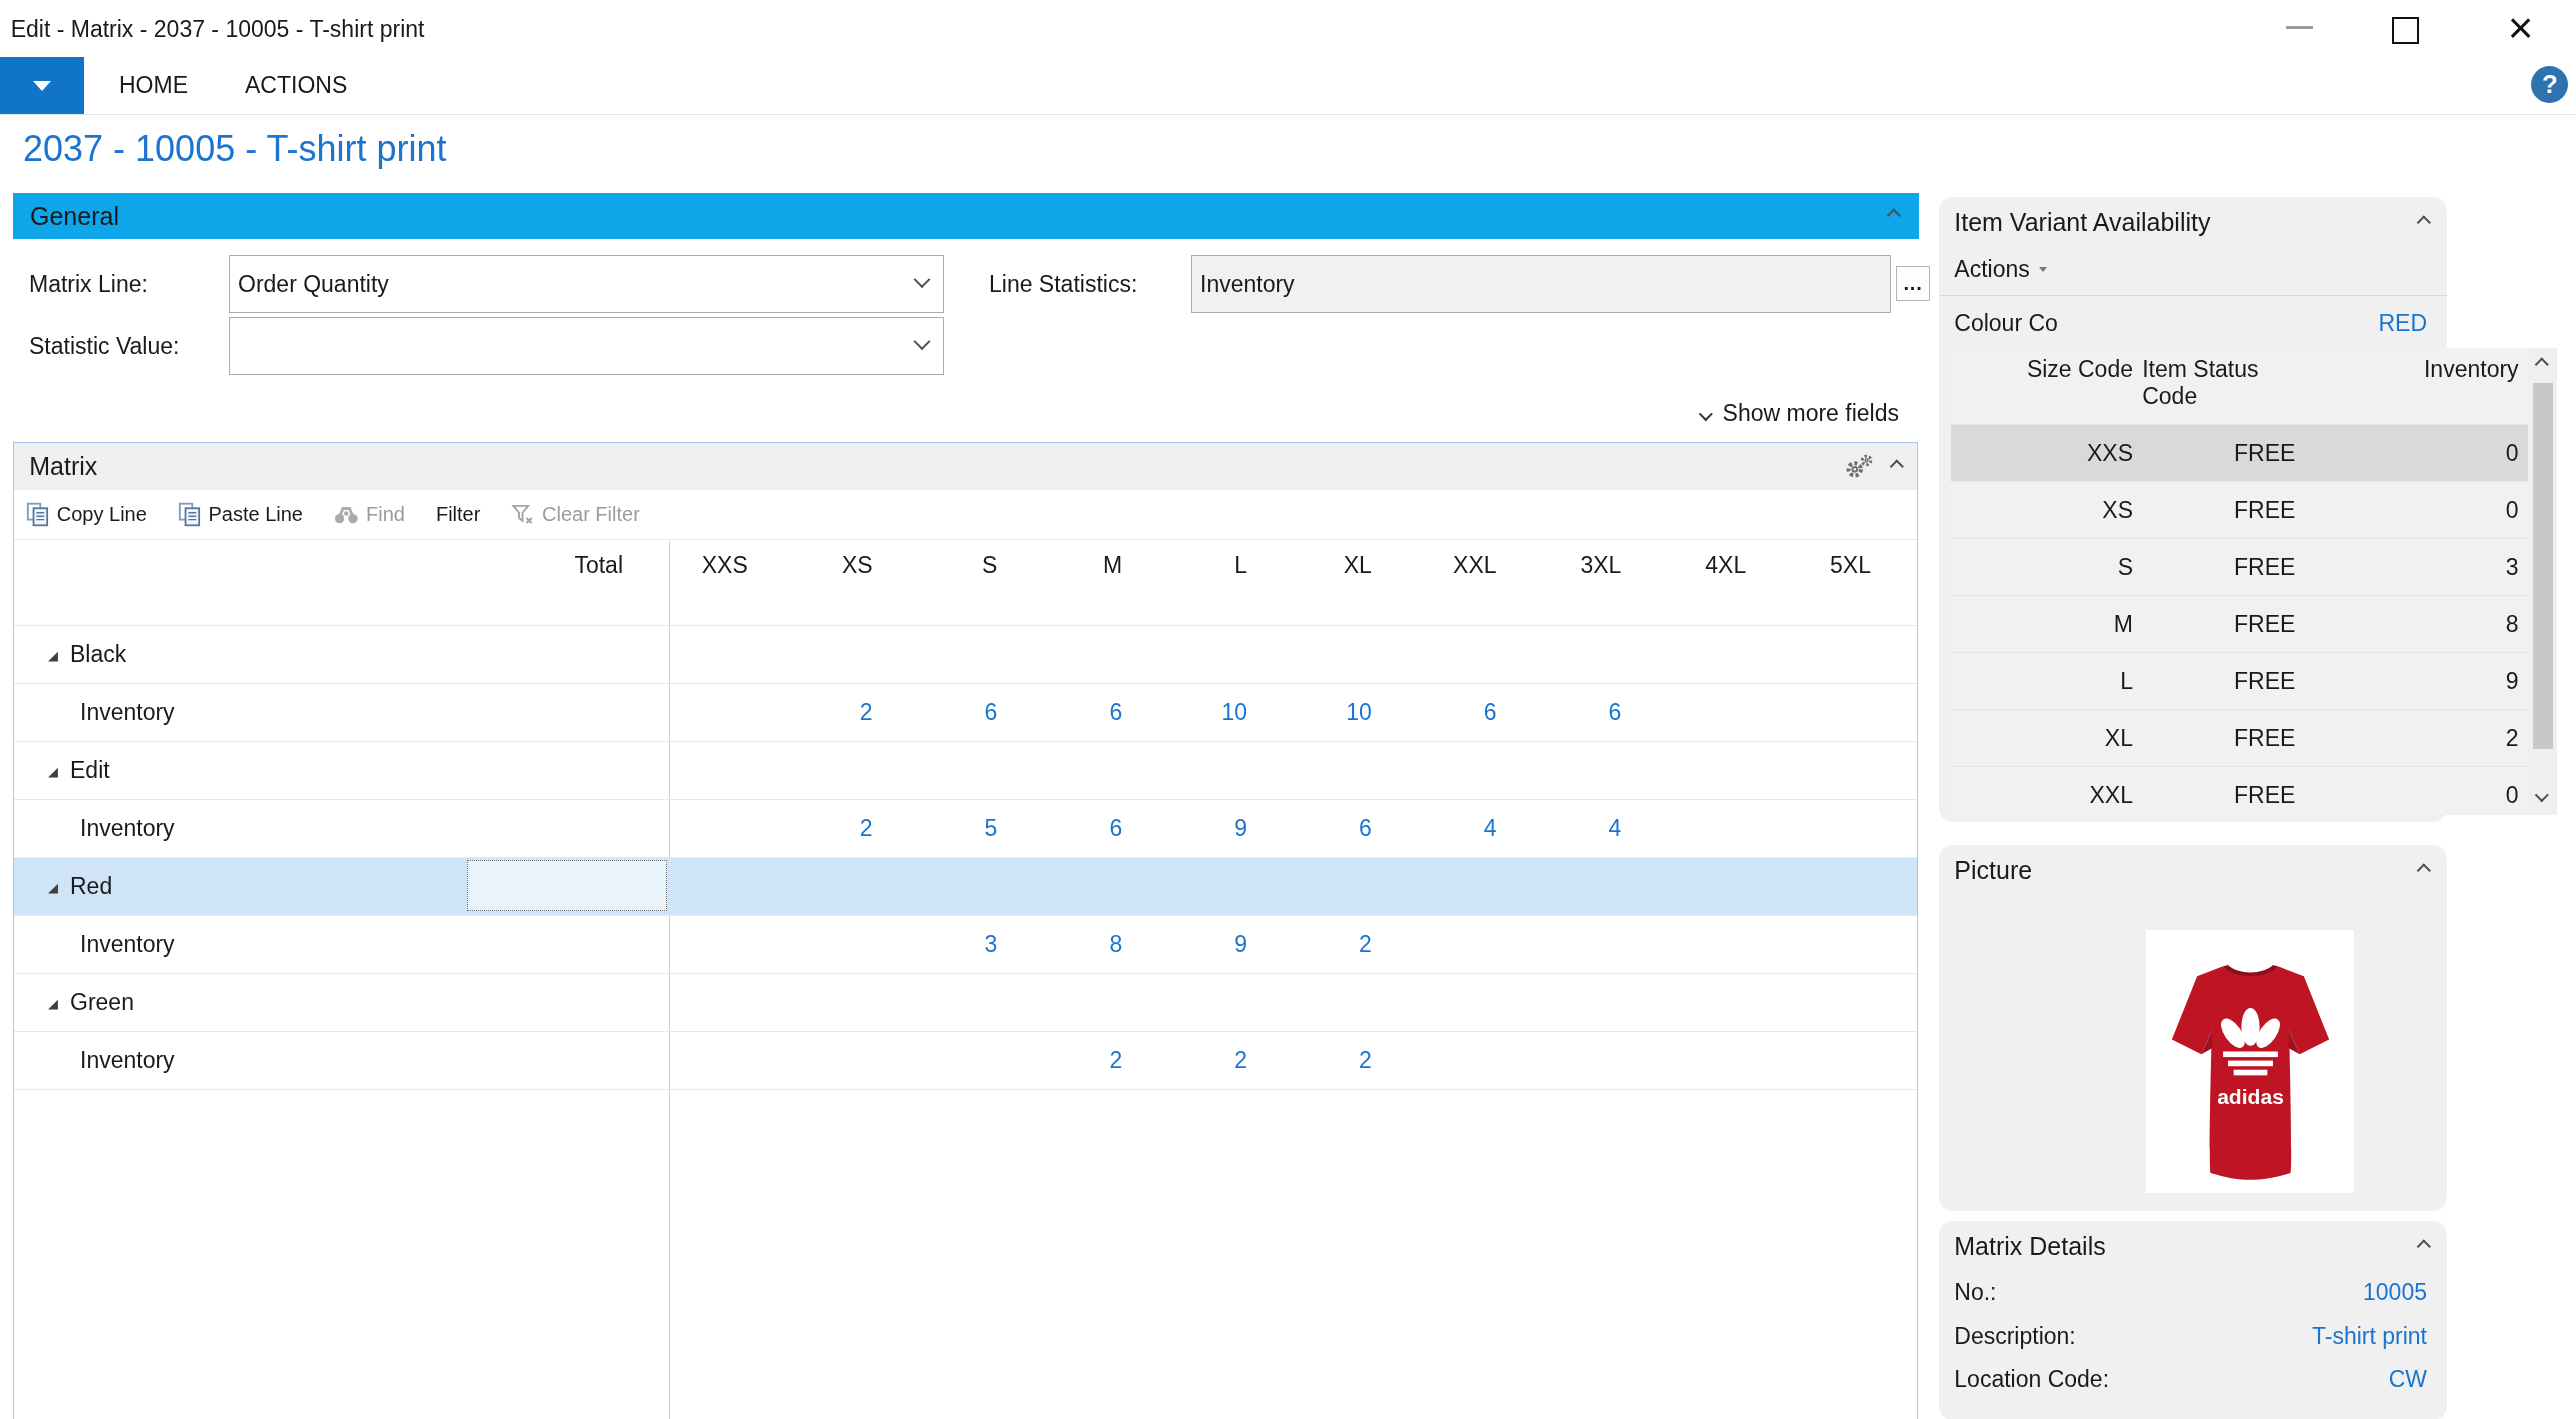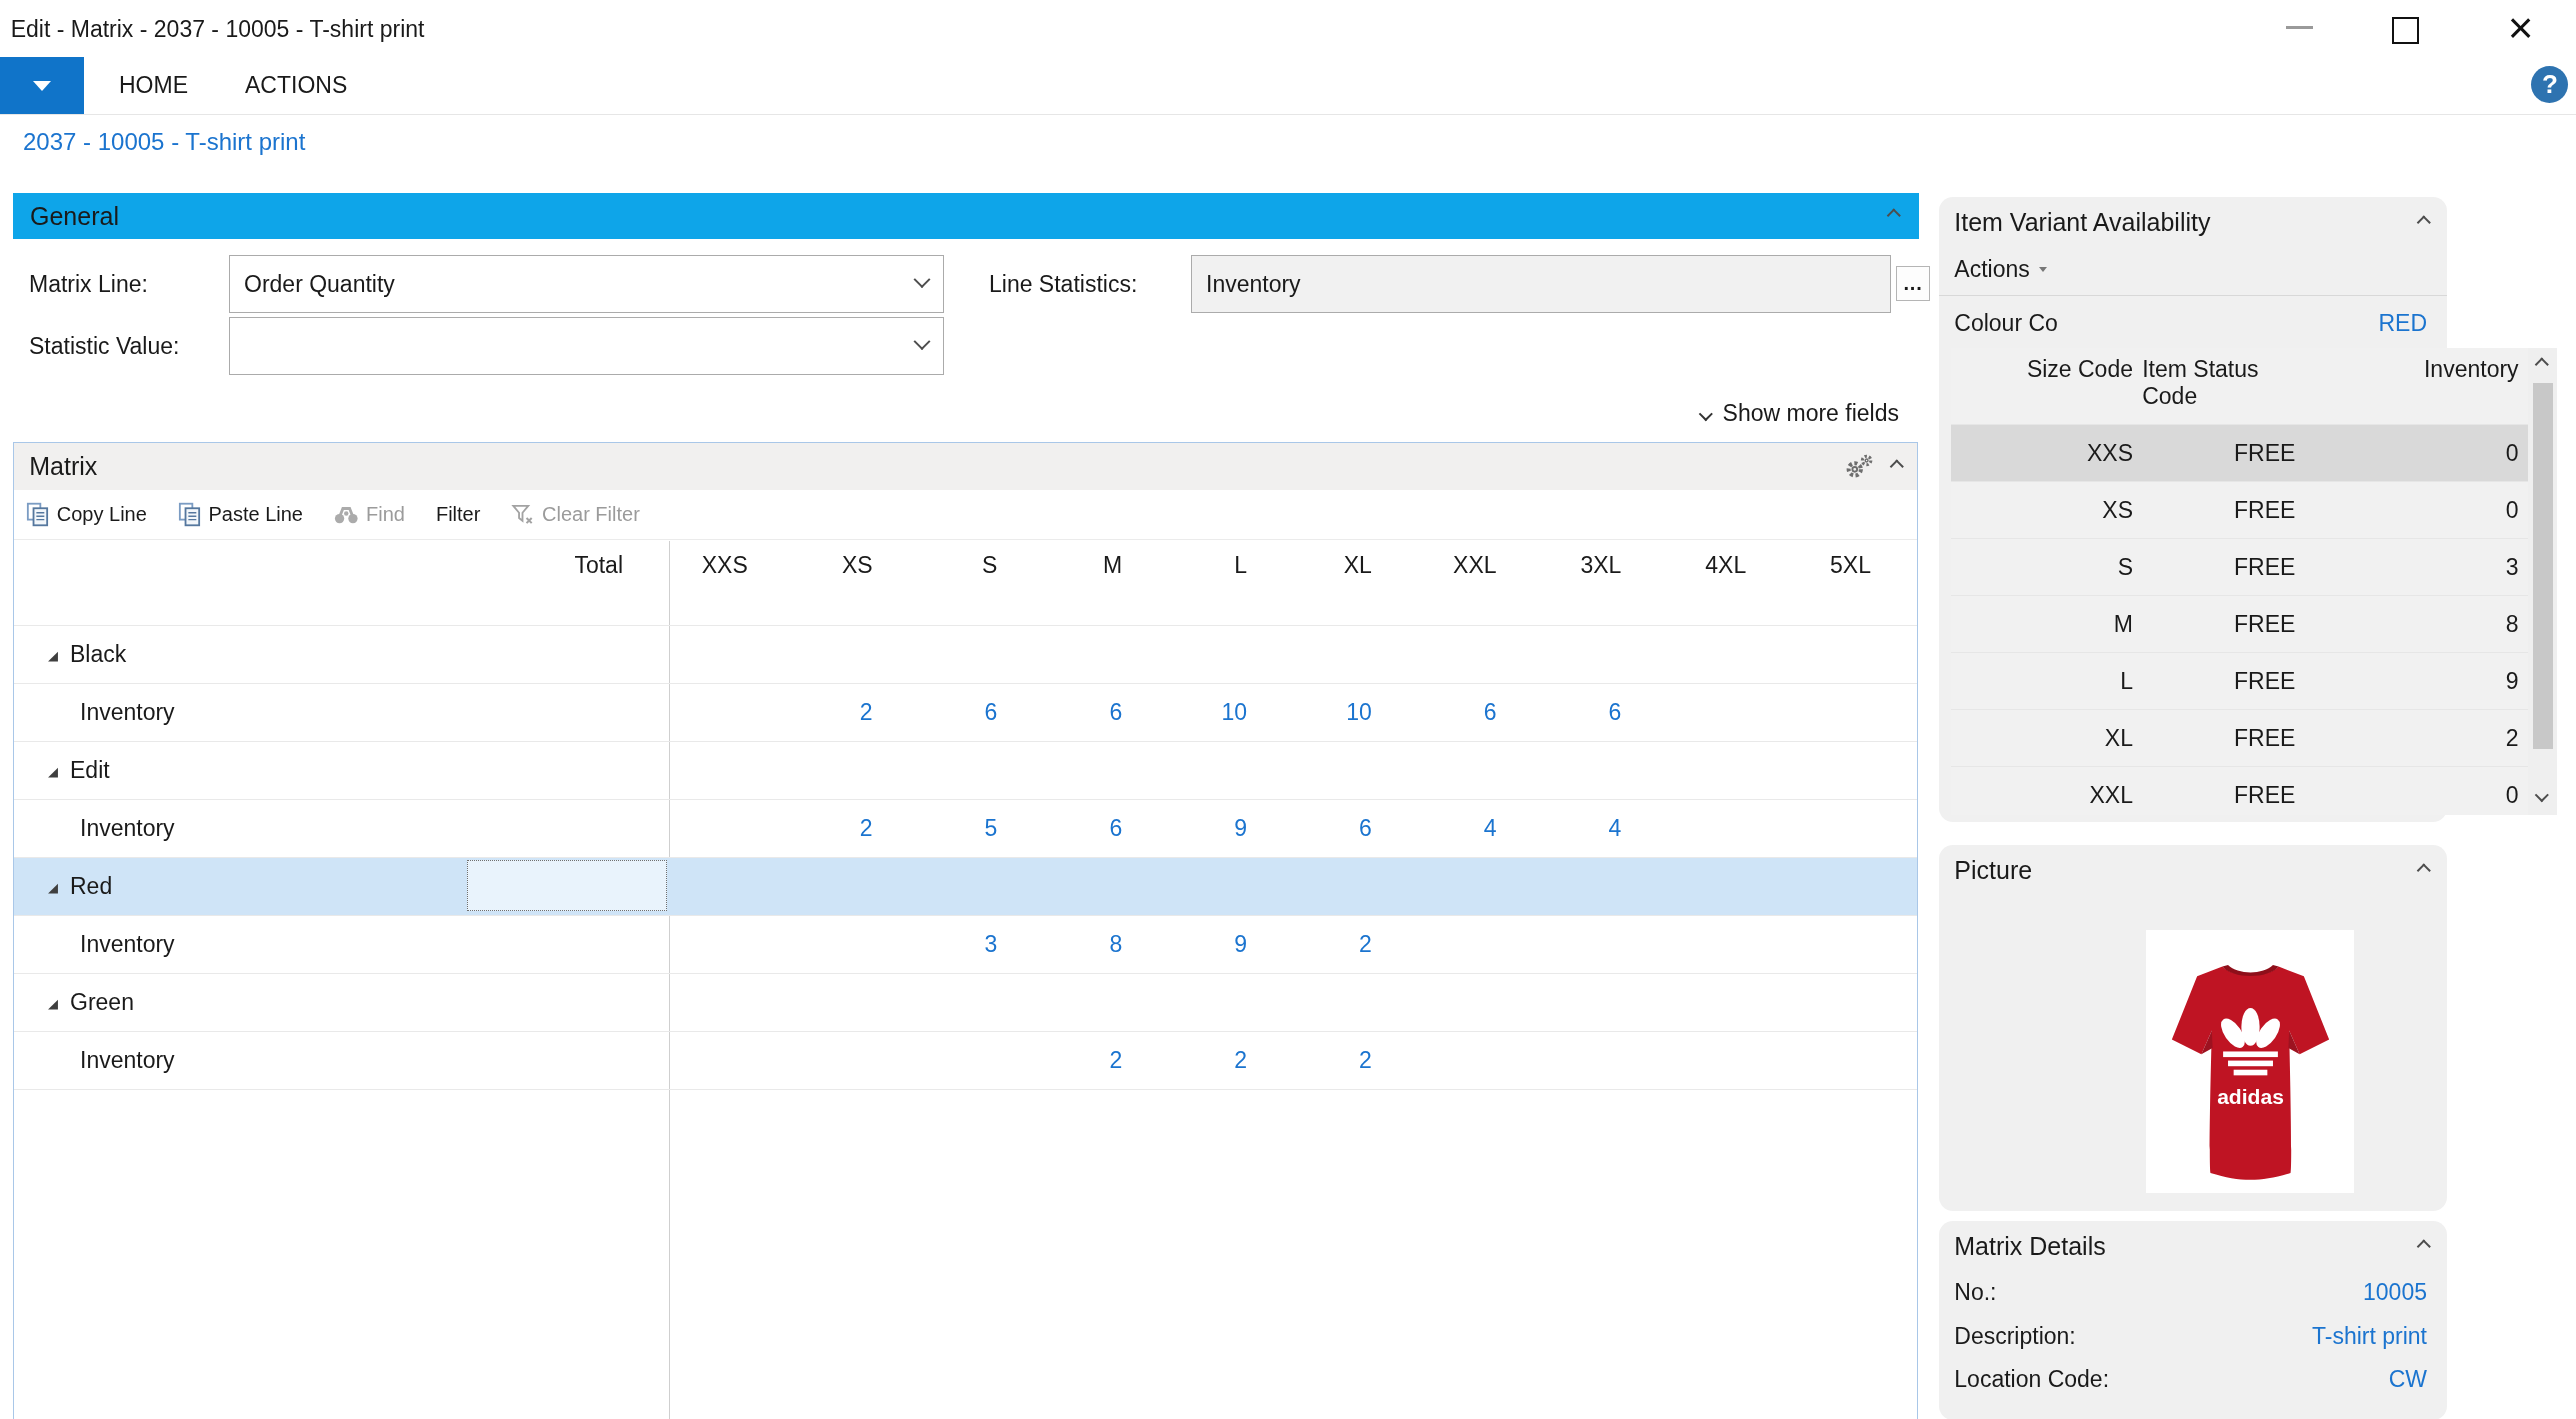--- a/index.html
+++ b/index.html
@@ -21,35 +21,35 @@
   
   .ribbon{position:absolute;left:0;top:57px;right:0;height:57px;background:#fff;border-bottom:1.5px solid #e6e6e6;}
   .appbtn{position:absolute;left:0;top:0;width:84px;height:57px;background:#1074c9;display:flex;align-items:center;justify-content:center;}
   .appbtn-tri{width:0;height:0;border-left:9.2px solid transparent;border-right:9.2px solid transparent;border-top:10px solid #fff;}
   .tabs{position:absolute;left:119px;top:0;height:57px;display:flex;gap:57px;align-items:center;font-size:23px;}
   .tab{cursor:default;}
   .helpbtn{position:absolute;right:7.6px;top:9.2px;width:37px;height:37px;border-radius:50%;background:#2e73b0;color:#fff;
            font-size:26px;font-weight:bold;display:flex;align-items:center;justify-content:center;}
 
   
-  .pagetitle{position:absolute;left:23px;top:128px;font-size:24px;color:#1b74cf;}
+  .pagetitle{position:absolute;left:23px;top:128px;font-size:36px;color:#1b74cf;}
 
   
   .chev{display:inline-block;width:10px;height:10px;border-right:2.3px solid #4d4d4d;border-bottom:2.3px solid #4d4d4d;}
   .chev.up{transform:rotate(-135deg);}
   .chev.down{transform:rotate(45deg);}
   .chev.sm{width:7.6px;height:7.6px;}
 
   
   .secbar{position:absolute;left:13px;top:193px;width:1906px;height:46px;background:#0ea5e9;}
   .secbar-title{position:absolute;left:17px;top:50%;transform:translateY(-50%);font-size:25px;}
   .secbar-chev{position:absolute;right:20px;top:18.4px;}
   .flabel{position:absolute;height:58px;line-height:58px;font-size:23px;}
   .combo{position:absolute;height:58px;border:1.5px solid #ababab;background:#fff;display:flex;align-items:center;
-         padding-left:14px;font-size:23px;box-sizing:border-box;}
+         padding-left:8px;font-size:23px;box-sizing:border-box;}
   .combo .chev{margin-left:auto;margin-right:15.3px;transform:rotate(45deg) translate(-3.1px,-3.1px);}
   .combo.readonly{background:#f1f1f1;}
   .ellipsisbtn{position:absolute;left:1896px;top:266px;width:34px;height:35px;border:1.5px solid #b5b5b5;background:#fdfdfd;
                box-sizing:border-box;display:flex;align-items:center;justify-content:center;font-size:20px;font-weight:bold;letter-spacing:0.8px;}
   .showmore{position:absolute;right:677px;top:398px;height:31px;display:flex;align-items:center;gap:12.2px;font-size:23px;}
 
   
   .mpanel{position:absolute;left:13px;top:442px;width:1903px;height:978px;border:1.5px solid #a9c7e8;background:#fff;box-sizing:content-box;}
   .mheader{position:relative;height:47px;background:#f1f0ef;display:flex;align-items:center;padding-left:15.3px;font-size:25px;}
   .mheader-icons{position:absolute;right:15.3px;top:0;height:47px;display:flex;align-items:center;gap:17px;}

